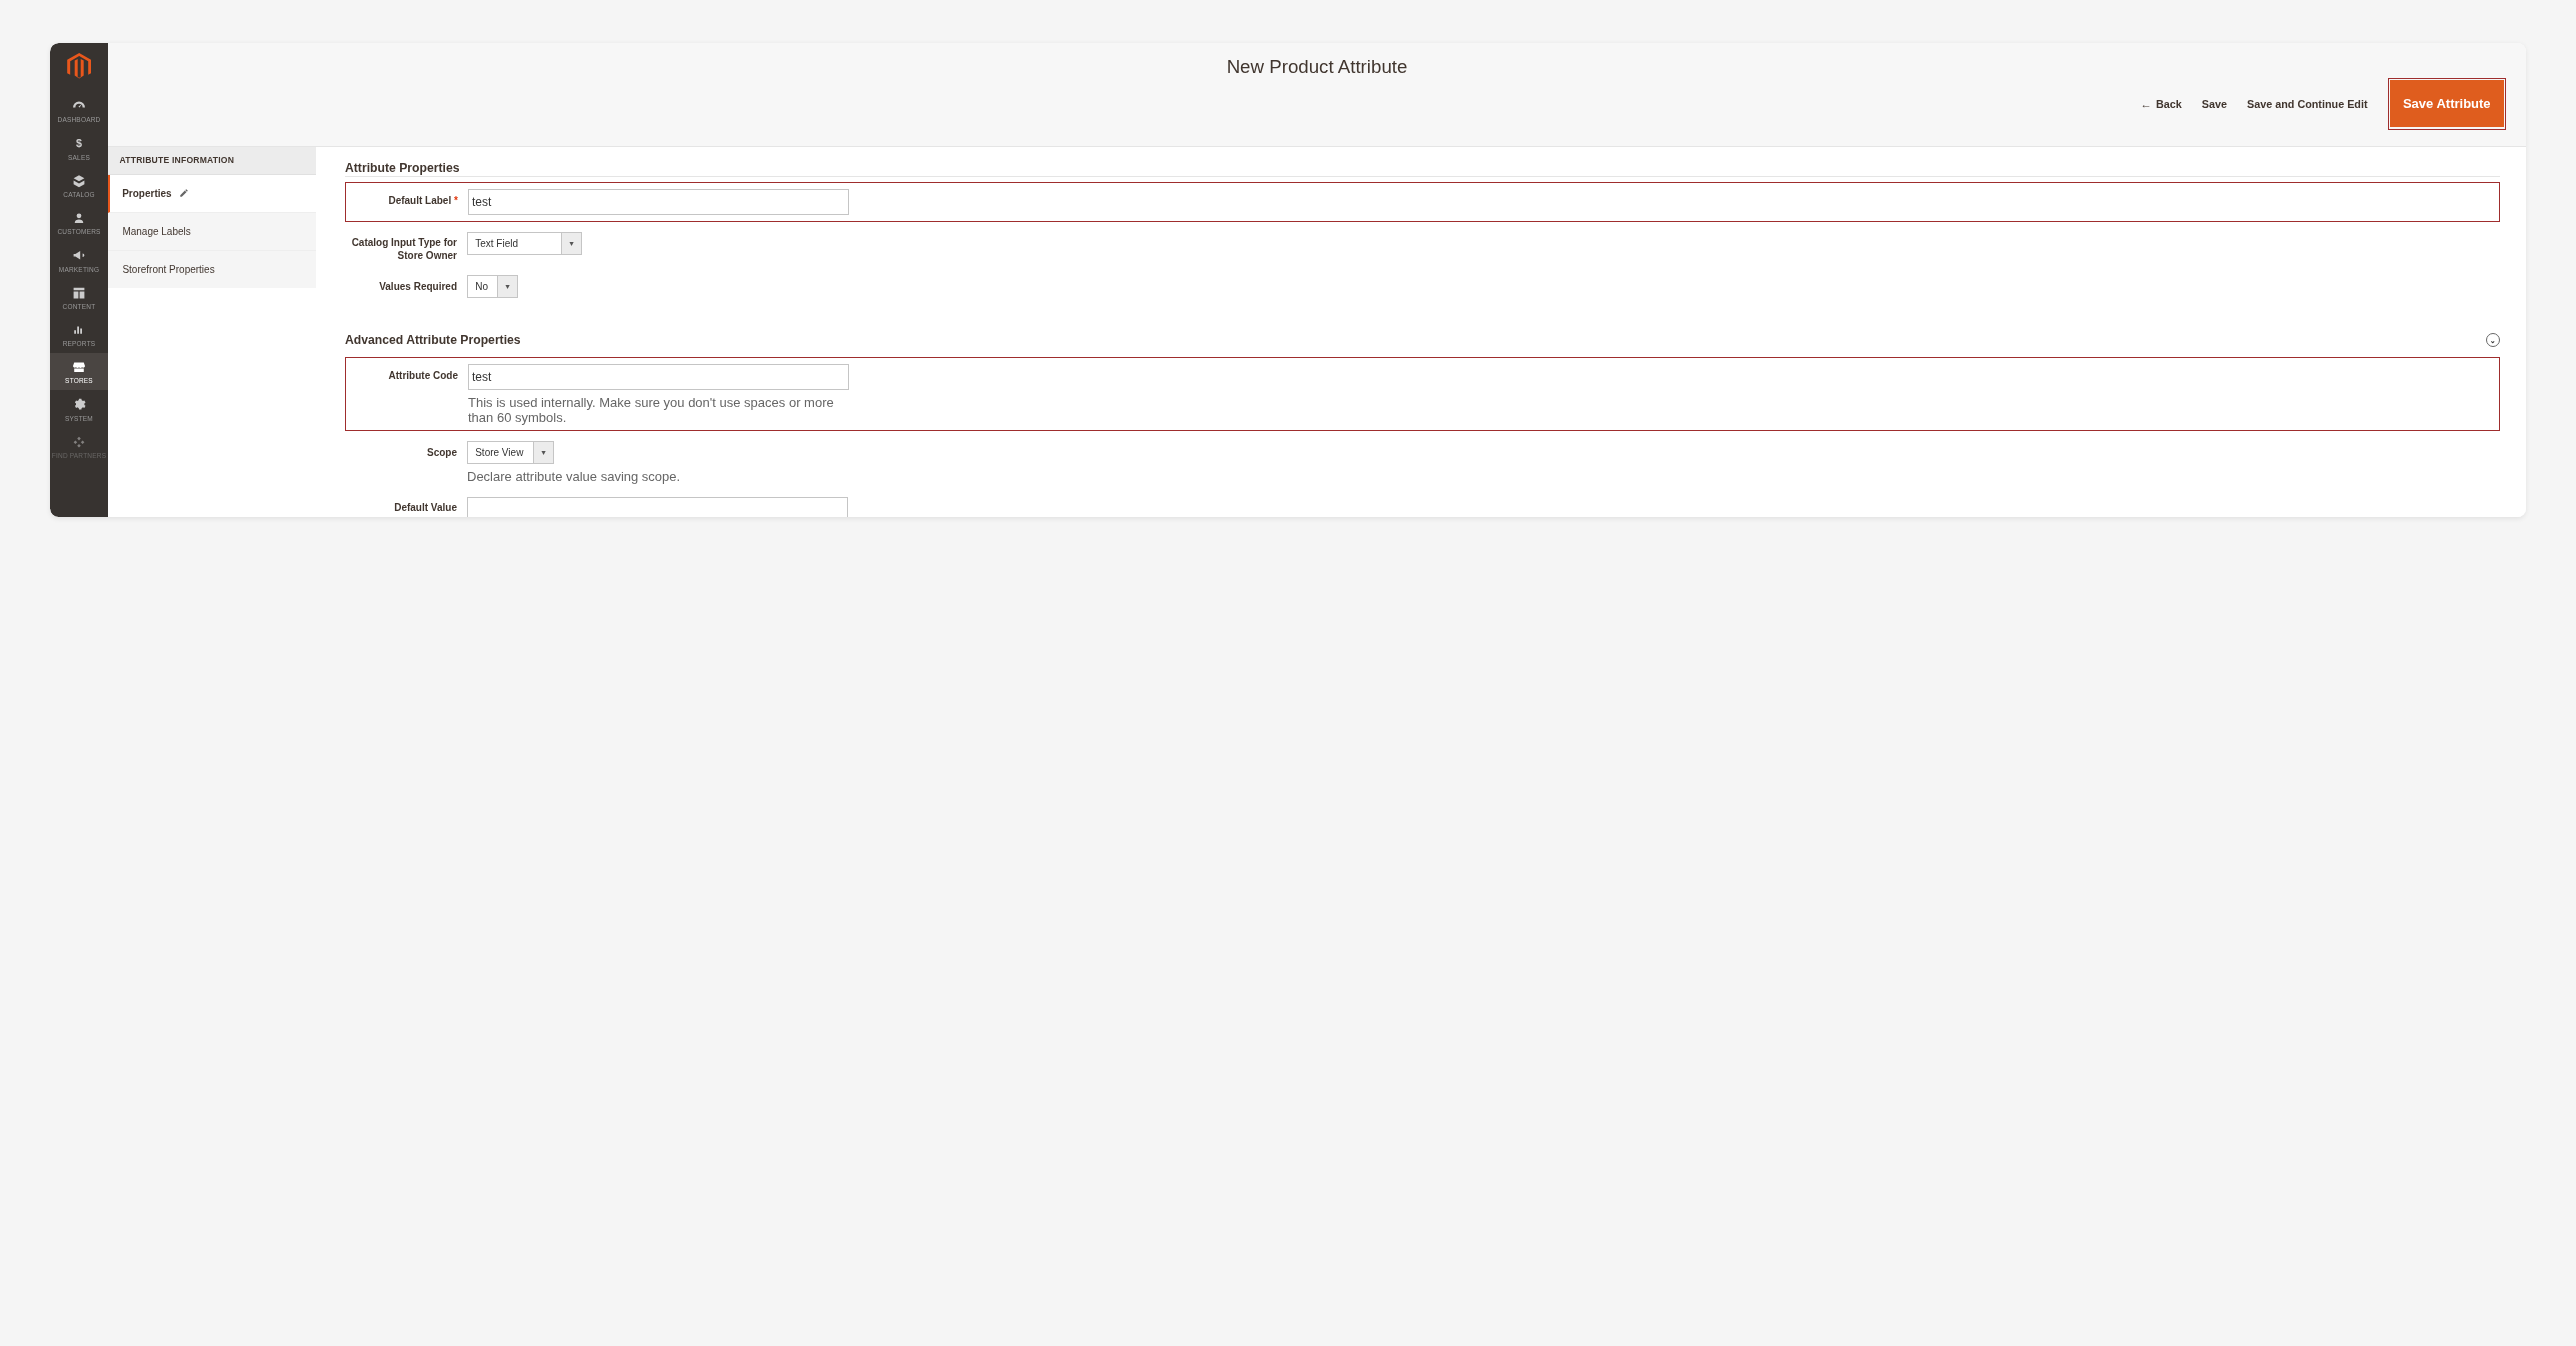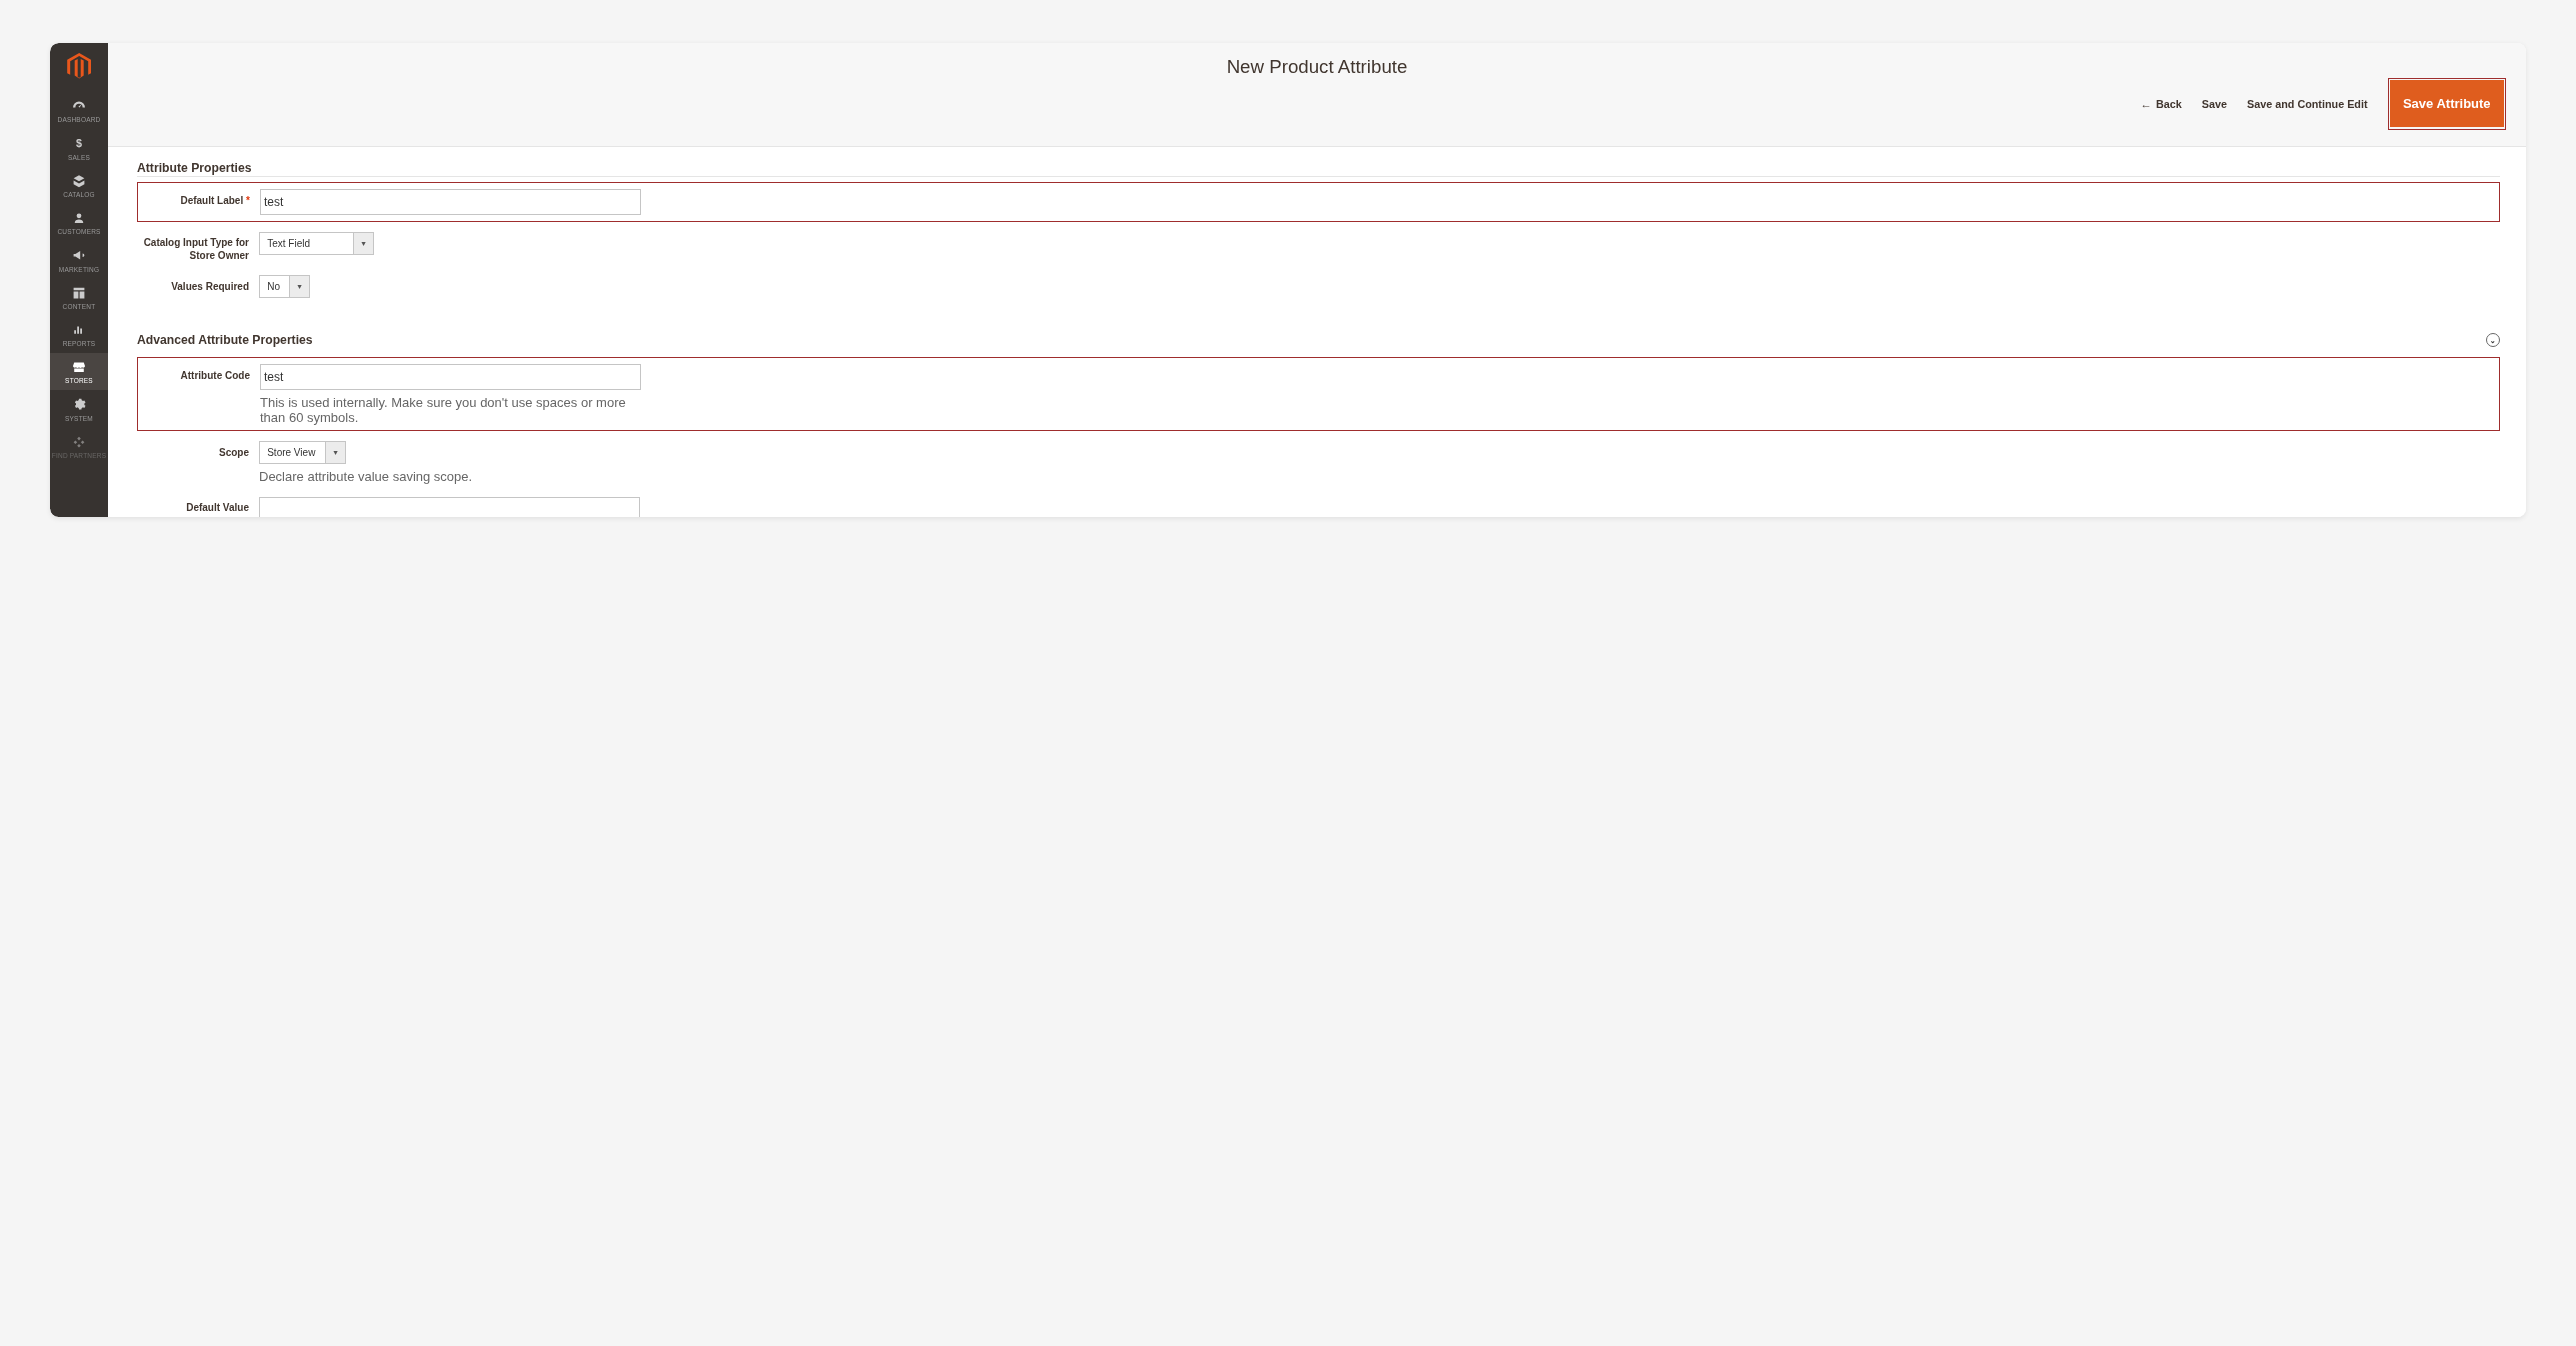--- a/index.html
+++ b/index.html
@@ -132,20 +132,35 @@
             <span>Save and Continue Edit</span>
           </div>
         <span class="primary-highlight">
           <button class="primary-btn">Save Attribute</button>
         </span>
       </div>
     </div>
 
     <div class="body">
 
+      <div class="tabs-panel">
+        <div class="tabs-header">ATTRIBUTE INFORMATION</div>
+        <div class="tab active">
+          <span>Properties</span>
+          <svg class="pencil" viewBox="0 0 24 24">
+              <path fill="#666" d="M3 17.25V21h3.75L17.81 9.94l-3.75-3.75zm17.71-10.04a1 1 0 0 0 0-1.41l-2.5-2.5a1 1 0 0 0-1.41 0L15 5.09l3.75 3.75z"></path>
+            </svg>
+        </div>
+        <div class="tab">
+            <span>Manage Labels</span>
+          </div>
+        <div class="tab" style="border-bottom:none;">
+            <span>Storefront Properties</span>
+          </div>
+      </div>
 
       <div class="content">
         <div class="section-title">Attribute Properties</div>
 
         <div class="form-block">
           <div class="highlight-box">
             <div class="form-row">
               <div class="form-label"><span>Default Label</span><span class="req">*</span></div>
               <div class="form-field"><input class="text-input wide" value="test" style=""></div>
             </div>

